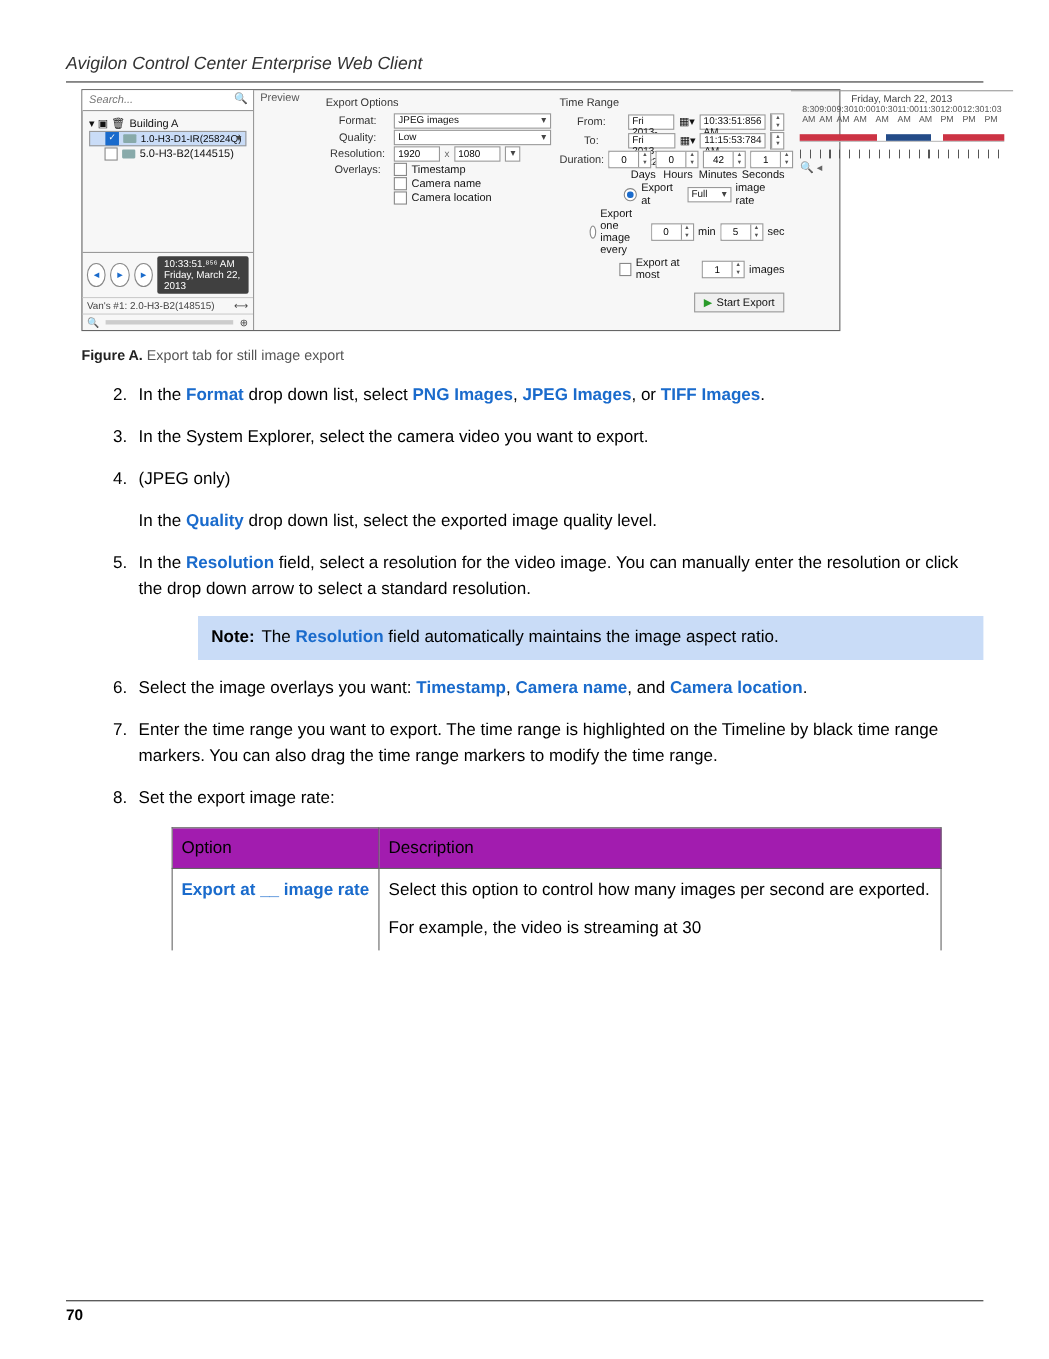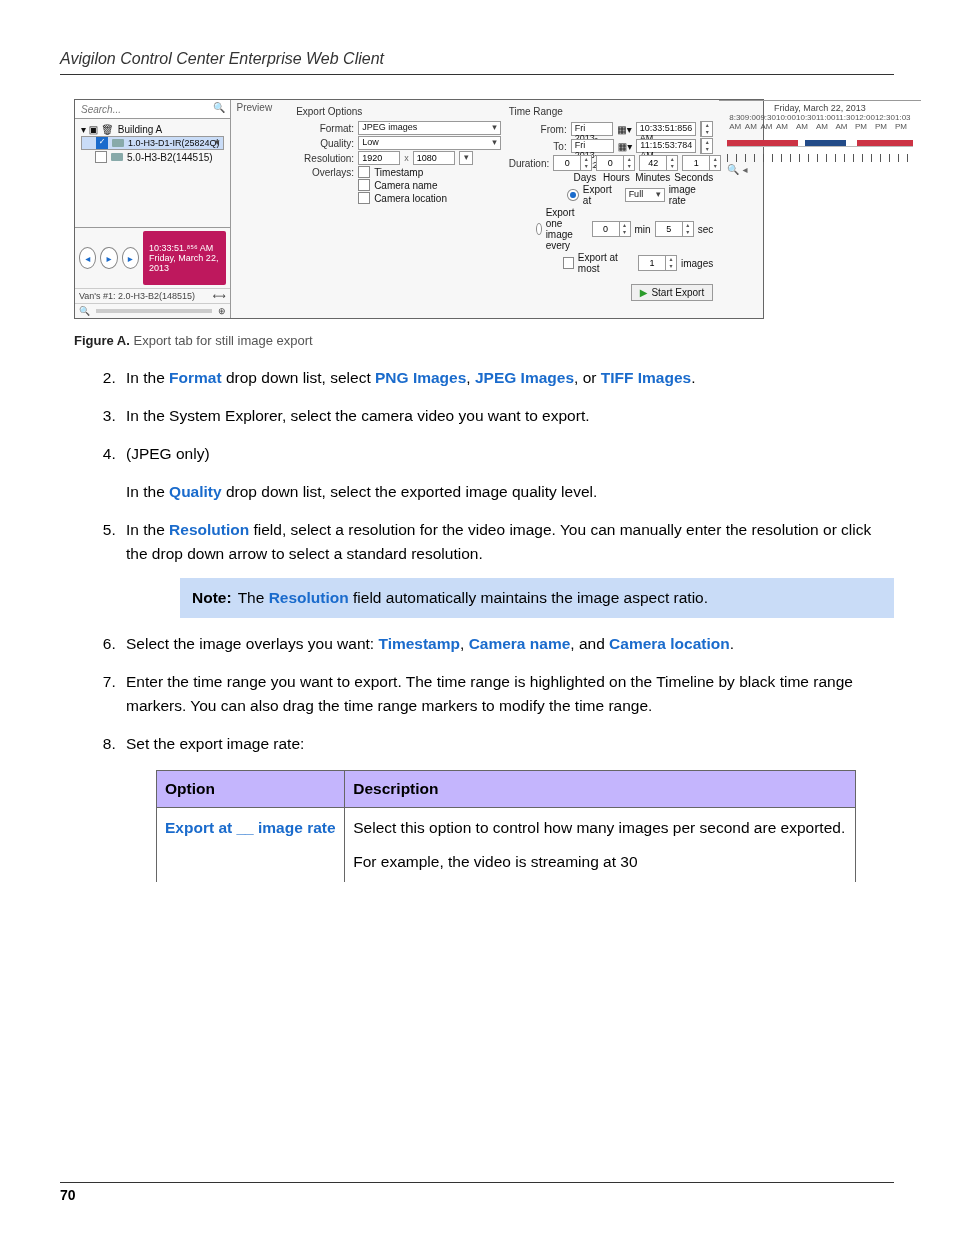--- a/index.html
+++ b/index.html
@@ -1,17 +1,17 @@
 <!DOCTYPE html>
 <html><head>
 <meta charset="utf-8">
 <style>
   html,body{margin:0;padding:0;background:#fff;font-family:Arial,Helvetica,sans-serif;color:#000}
   .page{width:954px;min-height:1235px;margin:0 auto;padding:50px 60px 40px 60px;box-sizing:border-box;position:relative}
-  .running-head{font-style:italic;font-size:16px;color:#333;border-bottom:1px solid #333;padding-bottom:6px;margin-bottom:24px}
+  .running-head{font-style:italic;font-size:16px;color:#333;border-bottom:1px solid #333;padding-bottom:6px;margin-bottom:6px}
   
   .figure{margin:0 auto 18px auto;width:806px}
   .ss{width:690px;border:1px solid #666;font-size:10px;color:#111;background:#f7f7f7;box-sizing:border-box}
   .ss-top{display:flex}
   .ss-left{width:195px;border-right:1px solid #999;display:flex;flex-direction:column}
   .ss-search{position:relative;border-bottom:1px solid #999;height:18px;background:#fff}
   .ss-search input{width:100%;height:100%;border:0;background:transparent;font:italic 10px Arial;padding:0 18px 0 6px;box-sizing:border-box;color:#888}
   .ss-search .mag{position:absolute;right:4px;top:2px;font-size:10px;color:#555}
   .tree{padding:4px 6px;flex:1}
   .tree-row{display:flex;align-items:center;gap:4px;padding:1px 0;white-space:nowrap}
@@ -29,38 +29,38 @@
     background:linear-gradient(160deg,#6f7478 0%,#595d60 70%,#4a4d50 100%)}
   .tower{position:absolute;right:0;top:0;width:16%;height:100%;background:linear-gradient(180deg,#444 0%,#555 100%)}
   .car{position:absolute;width:34px;height:16px;border-radius:4px;background:#cfd6db;box-shadow:0 1px 1px rgba(0,0,0,.4)}
   .car.blue{background:#4a7db4}
   .vp-btns{position:absolute;bottom:3px;right:22px;display:flex;gap:6px}
   .vp-btns span{background:#f4f4f4;border:1px solid #999;padding:1px 6px;font-size:9px}
   .opts{display:flex;padding:6px 6px 4px 6px;gap:8px}
   .opts-col{flex:1;min-width:0}
   .opts-title{font-size:10px;color:#333;margin-bottom:4px}
   .frow{display:flex;align-items:center;margin:1px 0;gap:4px}
-  .fl{width:58px;text-align:right;color:#333}
+  .fl{width:58px;text-align:center;color:#333}
   .sel,.txt{border:1px solid #999;background:#fff;height:14px;font-size:9px;padding:0 3px;box-sizing:border-box}
   .sel{flex:1;position:relative}
   .sel::after{content:"▾";position:absolute;right:3px;top:0;color:#444}
   .num{width:42px}
   .x{color:#666;font-size:9px}
   .spn{display:inline-flex;align-items:center;border:1px solid #999;background:#fff;height:14px}
   .spn input{width:22px;border:0;font-size:9px;text-align:center}
   .spn .ar{width:10px;height:14px;display:flex;flex-direction:column;border-left:1px solid #999}
   .spn .ar span{flex:1;font-size:6px;line-height:7px;text-align:center;color:#555}
   .radio,.cb{width:10px;height:10px;border:1px solid #888;background:#fff}
   .radio{border-radius:50%;position:relative}
   .radio.on::after{content:"";position:absolute;inset:2px;background:#1a6bcc;border-radius:50%}
   .start-export{display:inline-flex;align-items:center;gap:4px;border:1px solid #999;background:#f0f0f0;padding:2px 8px;font-size:10px}
   .start-export .tri{color:#2a9b2a}
   .foot-left{border-top:1px solid #999;display:flex;align-items:center;gap:4px;padding:3px 4px}
   .pbtn{width:20px;height:20px;border:1px solid #888;border-radius:50%;display:flex;align-items:center;justify-content:center;background:#fff;color:#1a6bcc;font-size:10px}
-  .time-chip{background:#be185d;color:#fff;padding:12px 6px;border-radius:2px;font-size:9px;line-height:10px}
+  .time-chip{background:#404040;color:#fff;padding:2px 6px;border-radius:2px;font-size:9px;line-height:10px}
   .vanrow{display:flex;align-items:center;justify-content:space-between;padding:2px 4px;border-top:1px solid #ccc;font-size:9px;color:#444}
   .ss-bot{border-top:1px solid #999}
   .tl-date{text-align:center;font-size:9px;color:#444;margin-top:2px}
   .tl-scale{display:flex;justify-content:space-between;padding:0 10px;font-size:8px;color:#555}
   .tl-bars{height:18px;position:relative;margin:3px 8px 2px;
     background:
       linear-gradient(90deg,#c34 0 38%,#0000 0),
       linear-gradient(90deg,#0000 0 42%,#234b88 42% 64%,#0000 0),
       linear-gradient(90deg,#0000 0 70%,#c34 70% 100%),
       linear-gradient(#bbb,#bbb);
@@ -71,21 +71,21 @@
   .tl-zoom{padding:2px 8px;color:#666;font-size:10px}
   
   .figcap{font-size:13px;color:#555;margin:14px 0 18px 0}
   .figcap b{color:#222}
   ol.body{padding-left:60px;margin:0}
   ol.body>li{font-size:15.5px;line-height:1.55;margin:0 0 14px 0;padding-left:6px}
   .kw{color:#1a6bcc;font-weight:bold}
   .note{background:#c9dcf7;padding:8px 12px;margin:12px 0 12px 54px;font-size:15.5px}
   .note .nl{font-weight:bold;margin-right:2px}
   table.opt{width:700px;margin:14px 0 0 30px;border-collapse:collapse;font-size:15.5px}
-  table.opt th{background:#c4b5fd;text-align:left;padding:6px 8px;border:1px solid #666;font-weight:bold}
+  table.opt th{background:#a21caf;text-align:left;padding:6px 8px;border:1px solid #666;font-weight:normal}
   table.opt td{padding:8px 8px;border:1px solid #666;vertical-align:top}
   table.opt tr.open td{border-bottom:0}
   .pgnum{position:absolute;left:60px;bottom:32px;font-size:14px;font-weight:bold;border-top:1px solid #333;width:834px;padding-top:4px}
 </style>
 </head>
 <body>
 
 <div class="page">
   <div class="running-head">Avigilon Control Center Enterprise Web Client</div>
 

